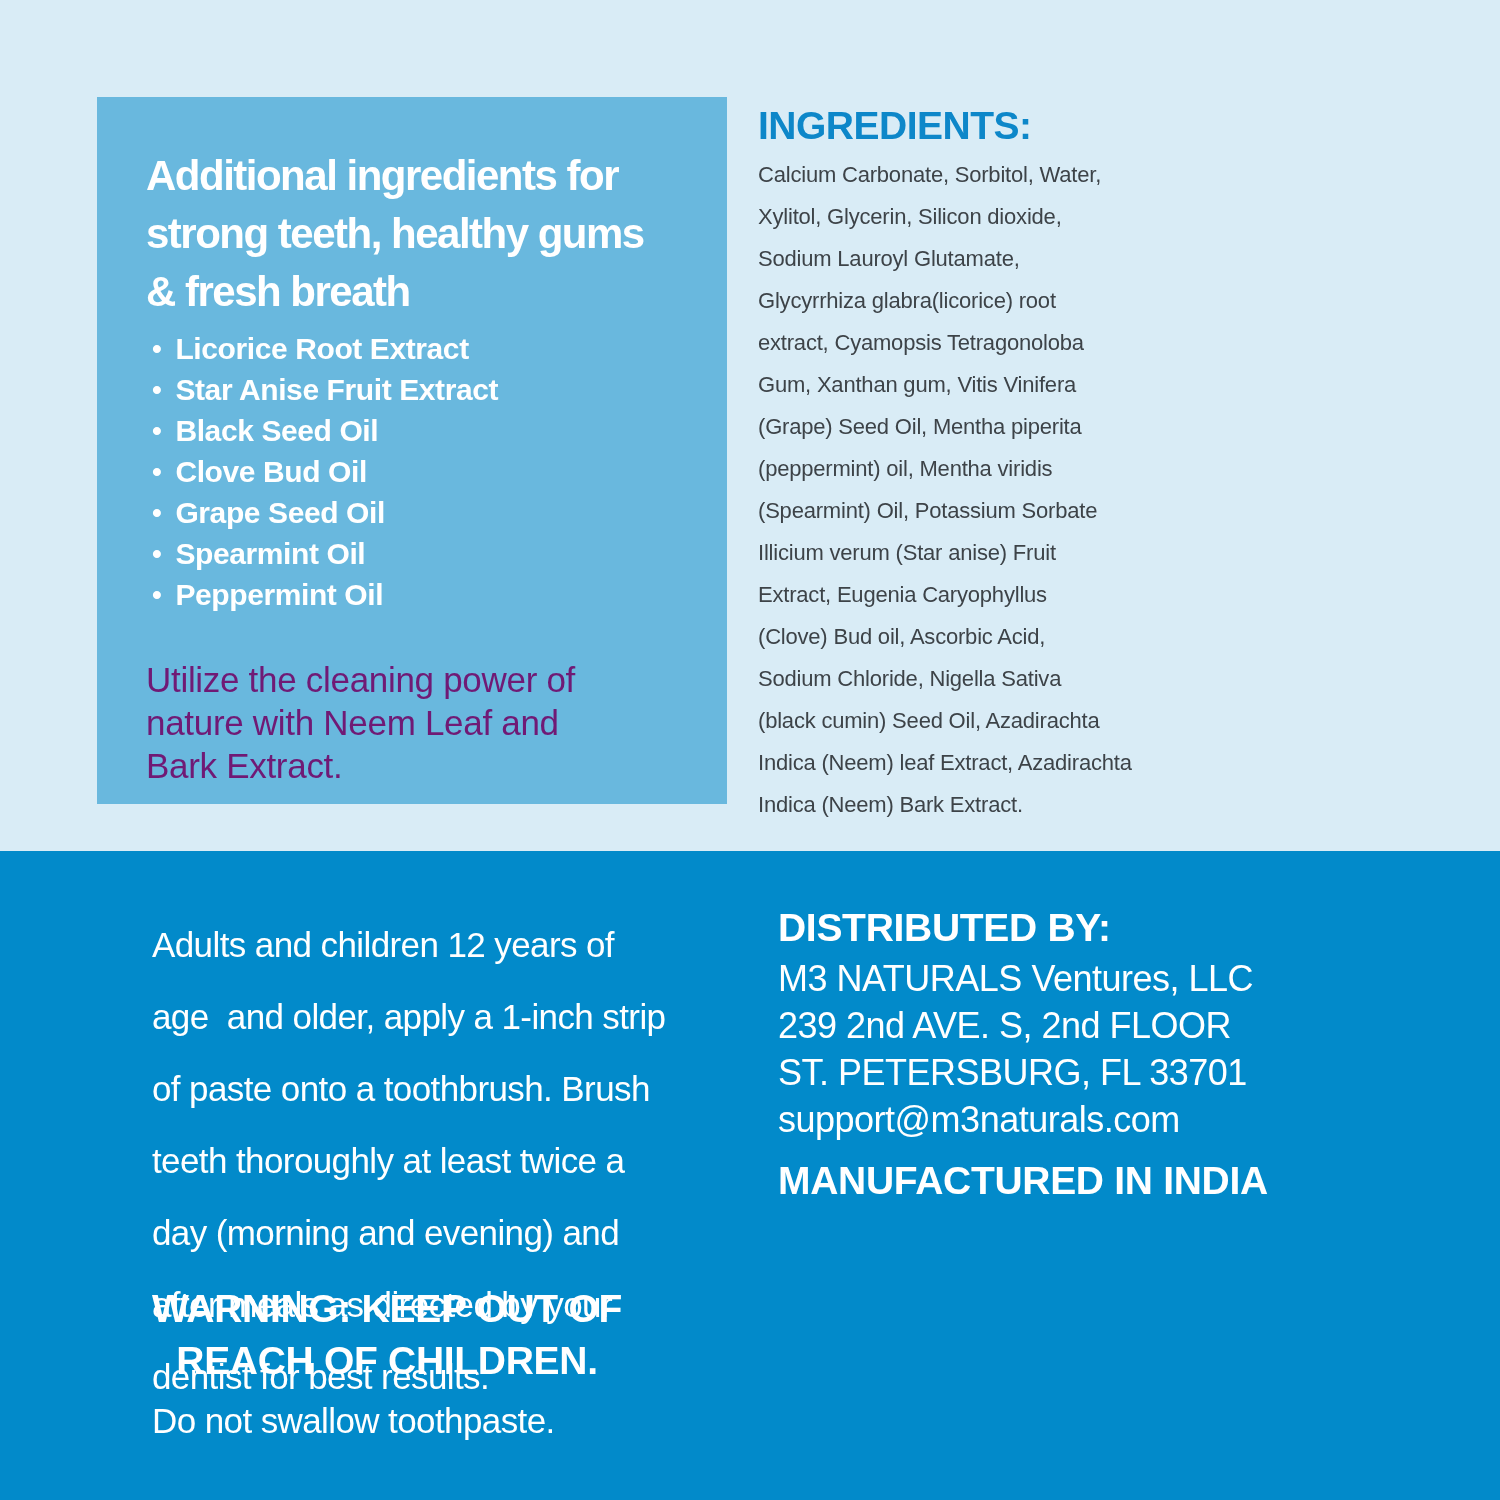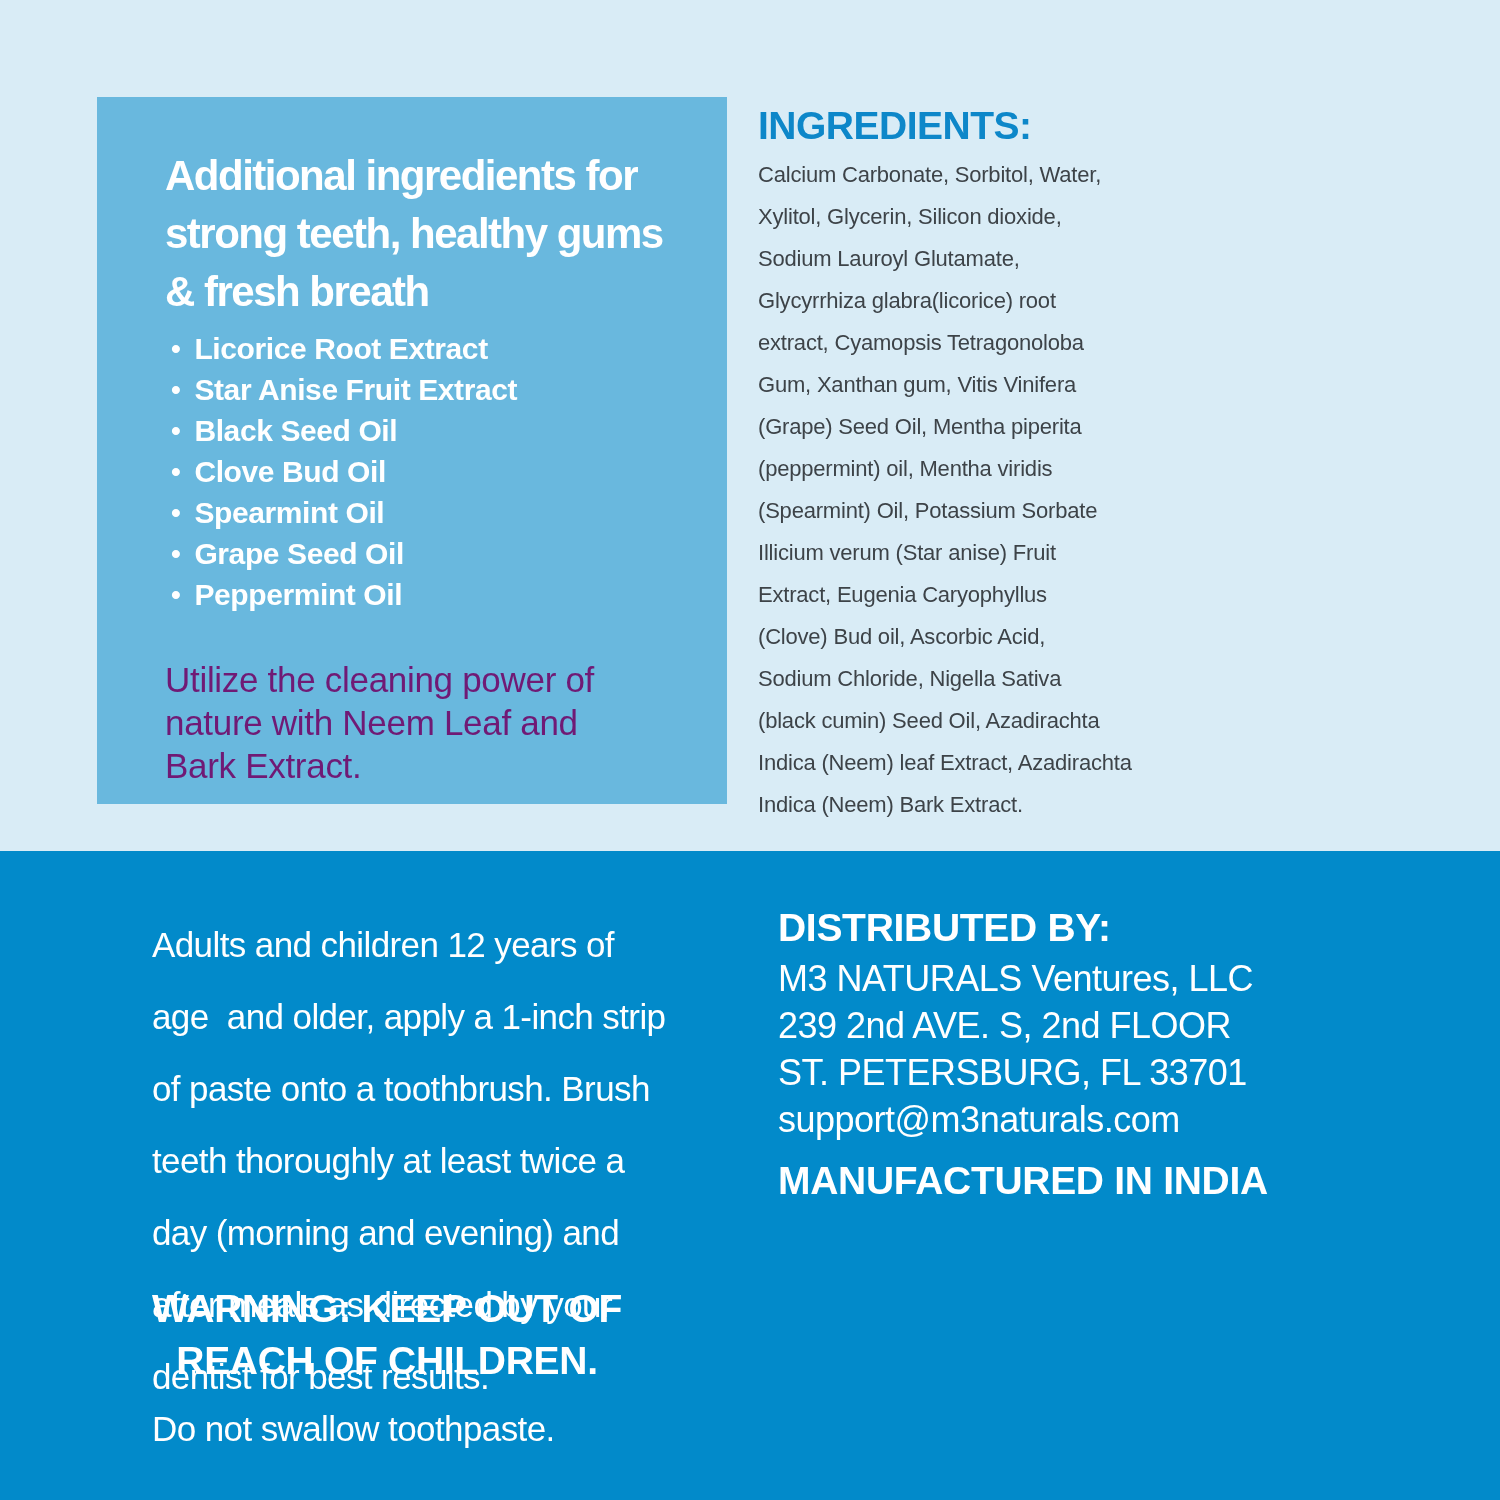--- a/index.html
+++ b/index.html
@@ -11,21 +11,21 @@
     overflow:hidden;
   }
   .section-bottom{
     position:absolute;left:0;top:851px;width:1500px;height:649px;
     background:#028aca;
   }
   .info-box{
     position:absolute;left:97px;top:97px;width:630px;height:707px;
     background:#69b8de;
     box-sizing:border-box;
-    padding:50px 30px 0 68px;
+    padding:50px 30px 0 49px;
   }
   .pre{white-space:pre;}
   .box-heading{
     color:#ffffff;
     font-size:42px;line-height:58px;font-weight:700;
     letter-spacing:-1.5px;
     margin:0;
   }
   .bullet-list{
     list-style:none;margin:8px 0 0 0;padding:0 0 0 6px;
@@ -78,21 +78,21 @@
   .warn-title{
     color:#ffffff;
     font-size:39px;line-height:52px;font-weight:700;
     letter-spacing:-0.3px;
     text-align:center;
   }
   .warn-body{
     color:#ffffff;
     font-size:35px;line-height:48px;font-weight:400;
     letter-spacing:-0.6px;
-    margin-top:18px;
+    margin-top:10px;
   }
   .dist-block{position:absolute;left:778px;top:905px;}
   .addr{
     color:#ffffff;
     font-size:36px;line-height:47px;font-weight:400;
     letter-spacing:-0.5px;
     margin-top:4px;
   }
   .mfg{
     position:absolute;left:778px;top:1158px;
@@ -110,22 +110,22 @@
 
   <div class="info-box">
     <div class="box-heading pre">Additional ingredients for
 strong teeth, healthy gums
 &amp; fresh breath</div>
     <ul class="bullet-list">
       <li>Licorice Root Extract</li>
       <li>Star Anise Fruit Extract</li>
       <li>Black Seed Oil</li>
       <li>Clove Bud Oil</li>
+      <li>Grape Seed Oil</li>
       <li>Spearmint Oil</li>
-      <li>Grape Seed Oil</li>
       <li>Peppermint Oil</li>
     </ul>
     <div class="note pre">Utilize the cleaning power of
 nature with Neem Leaf and
 Bark Extract.</div>
   </div>
 
   <div class="ing-col">
     <div class="ing-title">INGREDIENTS:</div>
     <div class="ing-body pre">Calcium Carbonate, Sorbitol, Water,

